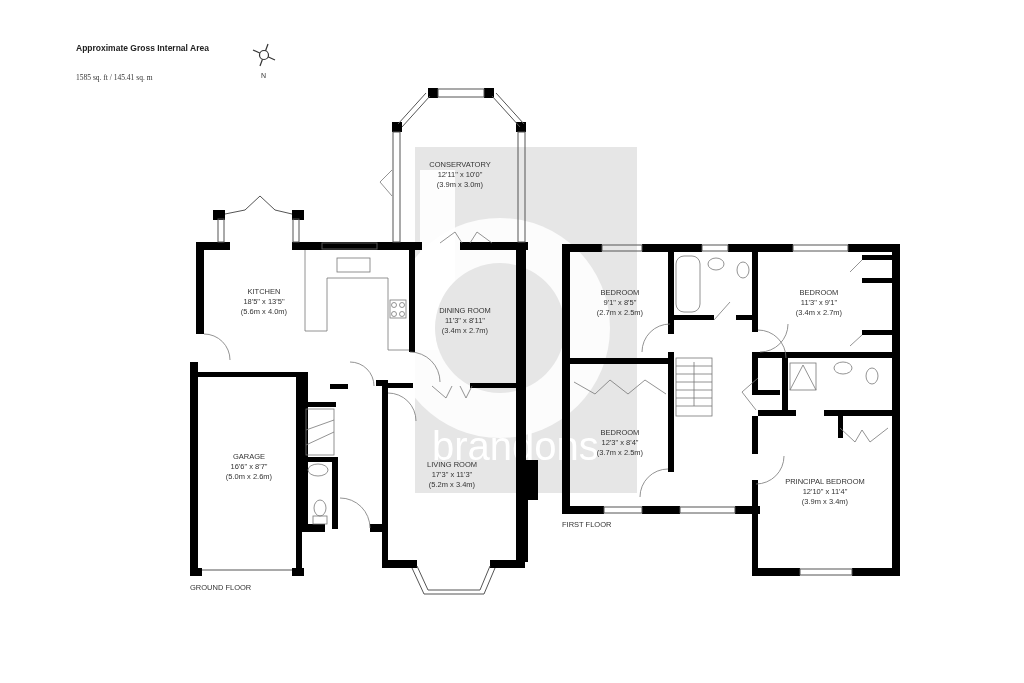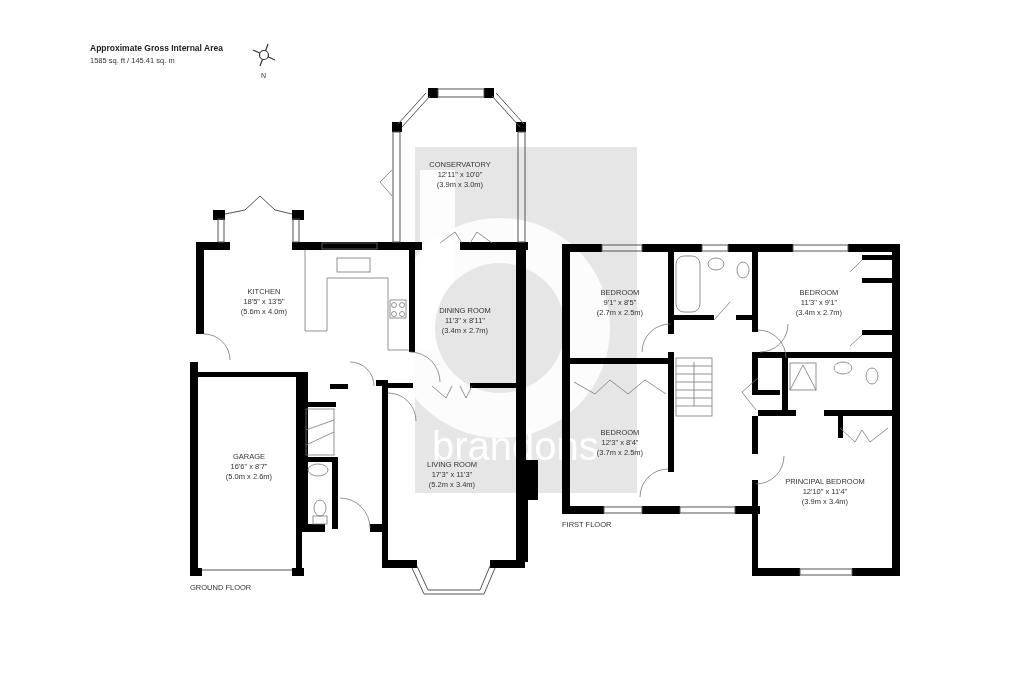--- a/index.html
+++ b/index.html
@@ -1,20 +1,20 @@
 <!DOCTYPE html>
 <html><head>
 <meta charset="utf-8">
 <style>
   html, body { margin: 0; padding: 0; background: #ffffff; }
   body { width: 1024px; height: 683px; position: relative; overflow: hidden;
          font-family: "Liberation Sans", sans-serif; color: #222; }
-  .header { position: absolute; left: 90px; top: 43px; }
+  .header { position: absolute; left: 76px; top: 43px; }
   .header .title { font-size: 8.5px; font-weight: bold; color: #222; }
-  .header .area { font-size: 7.5px; color: #333; margin-top: 3px; }
+  .header .area { font-size: 7.5px; color: #333; margin-top: 20px; font-family: Liberation Serif, serif; }
   .compass { position: absolute; left: 250px; top: 42px; width: 28px; height: 40px; }
   svg#plan { position: absolute; left: 0; top: 0; }
   .room-label { font-size: 7.5px; fill: #333; text-anchor: middle; }
   .floor-label { font-size: 7.5px; fill: #333; }
   .wm-text { font-size: 40px; fill: #ffffff; font-family: "Liberation Sans", sans-serif; }
 </style>
 </head>
 <body>
 
 <div class="header">

